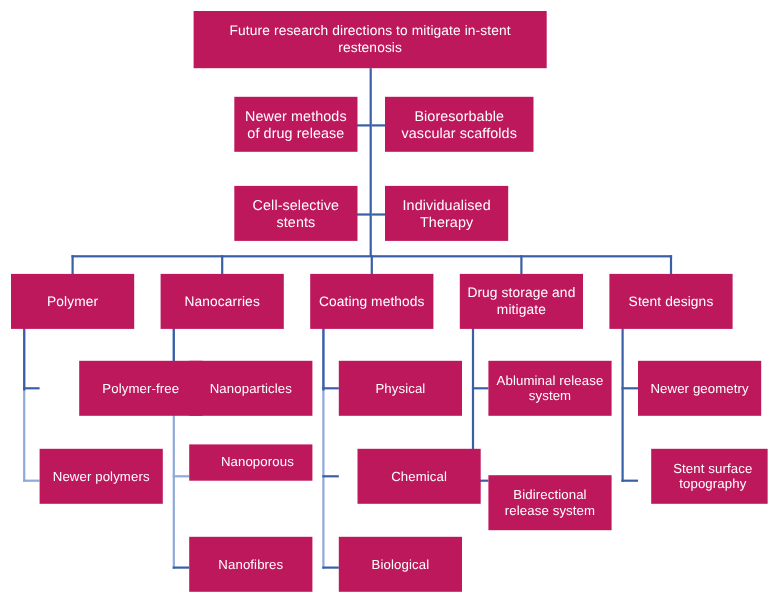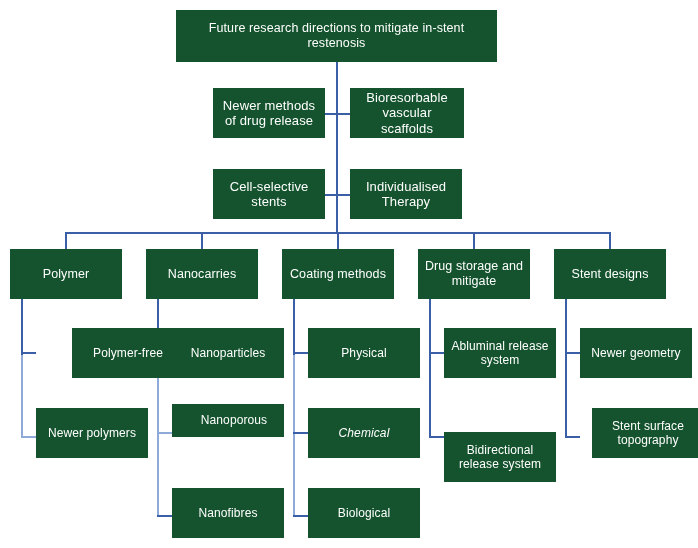--- a/index.html
+++ b/index.html
@@ -13,21 +13,21 @@
   }
   #diagram-root {
     position: relative;
     width: 698px;
     height: 548px;
     background: #ffffff;
     overflow: hidden;
   }
   .node {
     position: absolute;
-    background: #14532d;
+    background: #be185d;
     color: #ffffff;
     display: flex;
     align-items: center;
     justify-content: flex-start;
     text-align: center;
     box-sizing: border-box;
     line-height: 1.18;
     letter-spacing: 0.1px;
     padding: 2px 5px;
     z-index: 3;
@@ -106,21 +106,21 @@
   <div class="conn" style="left:565px; top:436px; width:15px; height:2px;"></div>
 
   <div class="node root" style="left:176px; top:10px; width:321px; height:52px;">
     <span class="label">Future research directions to mitigate in-stent restenosis</span>
   </div>
 
   <div class="node lvl1" style="left:213px; top:88px; width:112px; height:50px;">
     <span class="label">Newer methods of drug release</span>
   </div>
 
-  <div class="node lvl1" style="left:350px; top:88px; width:114px; height:50px;">
+  <div class="node lvl1" style="left:350px; top:88px; width:135px; height:50px;">
     <span class="label">Bioresorbable vascular scaffolds</span>
   </div>
 
   <div class="node lvl1" style="left:213px; top:169px; width:112px; height:50px;">
     <span class="label">Cell-selective stents</span>
   </div>
 
   <div class="node lvl1" style="left:350px; top:169px; width:112px; height:50px;">
     <span class="label">Individualised Therapy</span>
   </div>
@@ -158,21 +158,21 @@
   <div class="node lvl3" style="left:172px; top:404px; width:112px; height:33px;padding-left:17px;">
     <span class="label">Nanoporous</span>
   </div>
   <div class="node lvl3" style="left:172px; top:488px; width:112px; height:50px;">
     <span class="label">Nanofibres</span>
   </div>
 
   <div class="node lvl3" style="left:308px; top:328px; width:112px; height:50px;">
     <span class="label">Physical</span>
   </div>
-  <div class="node lvl3" style="left:308px; top:408px; width:112px; height:50px;font-style:italic;">
+  <div class="node lvl3" style="left:325px; top:408px; width:112px; height:50px;">
     <span class="label">Chemical</span>
   </div>
   <div class="node lvl3" style="left:308px; top:488px; width:112px; height:50px;">
     <span class="label">Biological</span>
   </div>
 
   <div class="node lvl3" style="left:444px; top:328px; width:112px; height:50px;">
     <span class="label">Abluminal release system</span>
   </div>
   <div class="node lvl3" style="left:444px; top:408px; width:112px; height:50px;margin-top:24px;">

